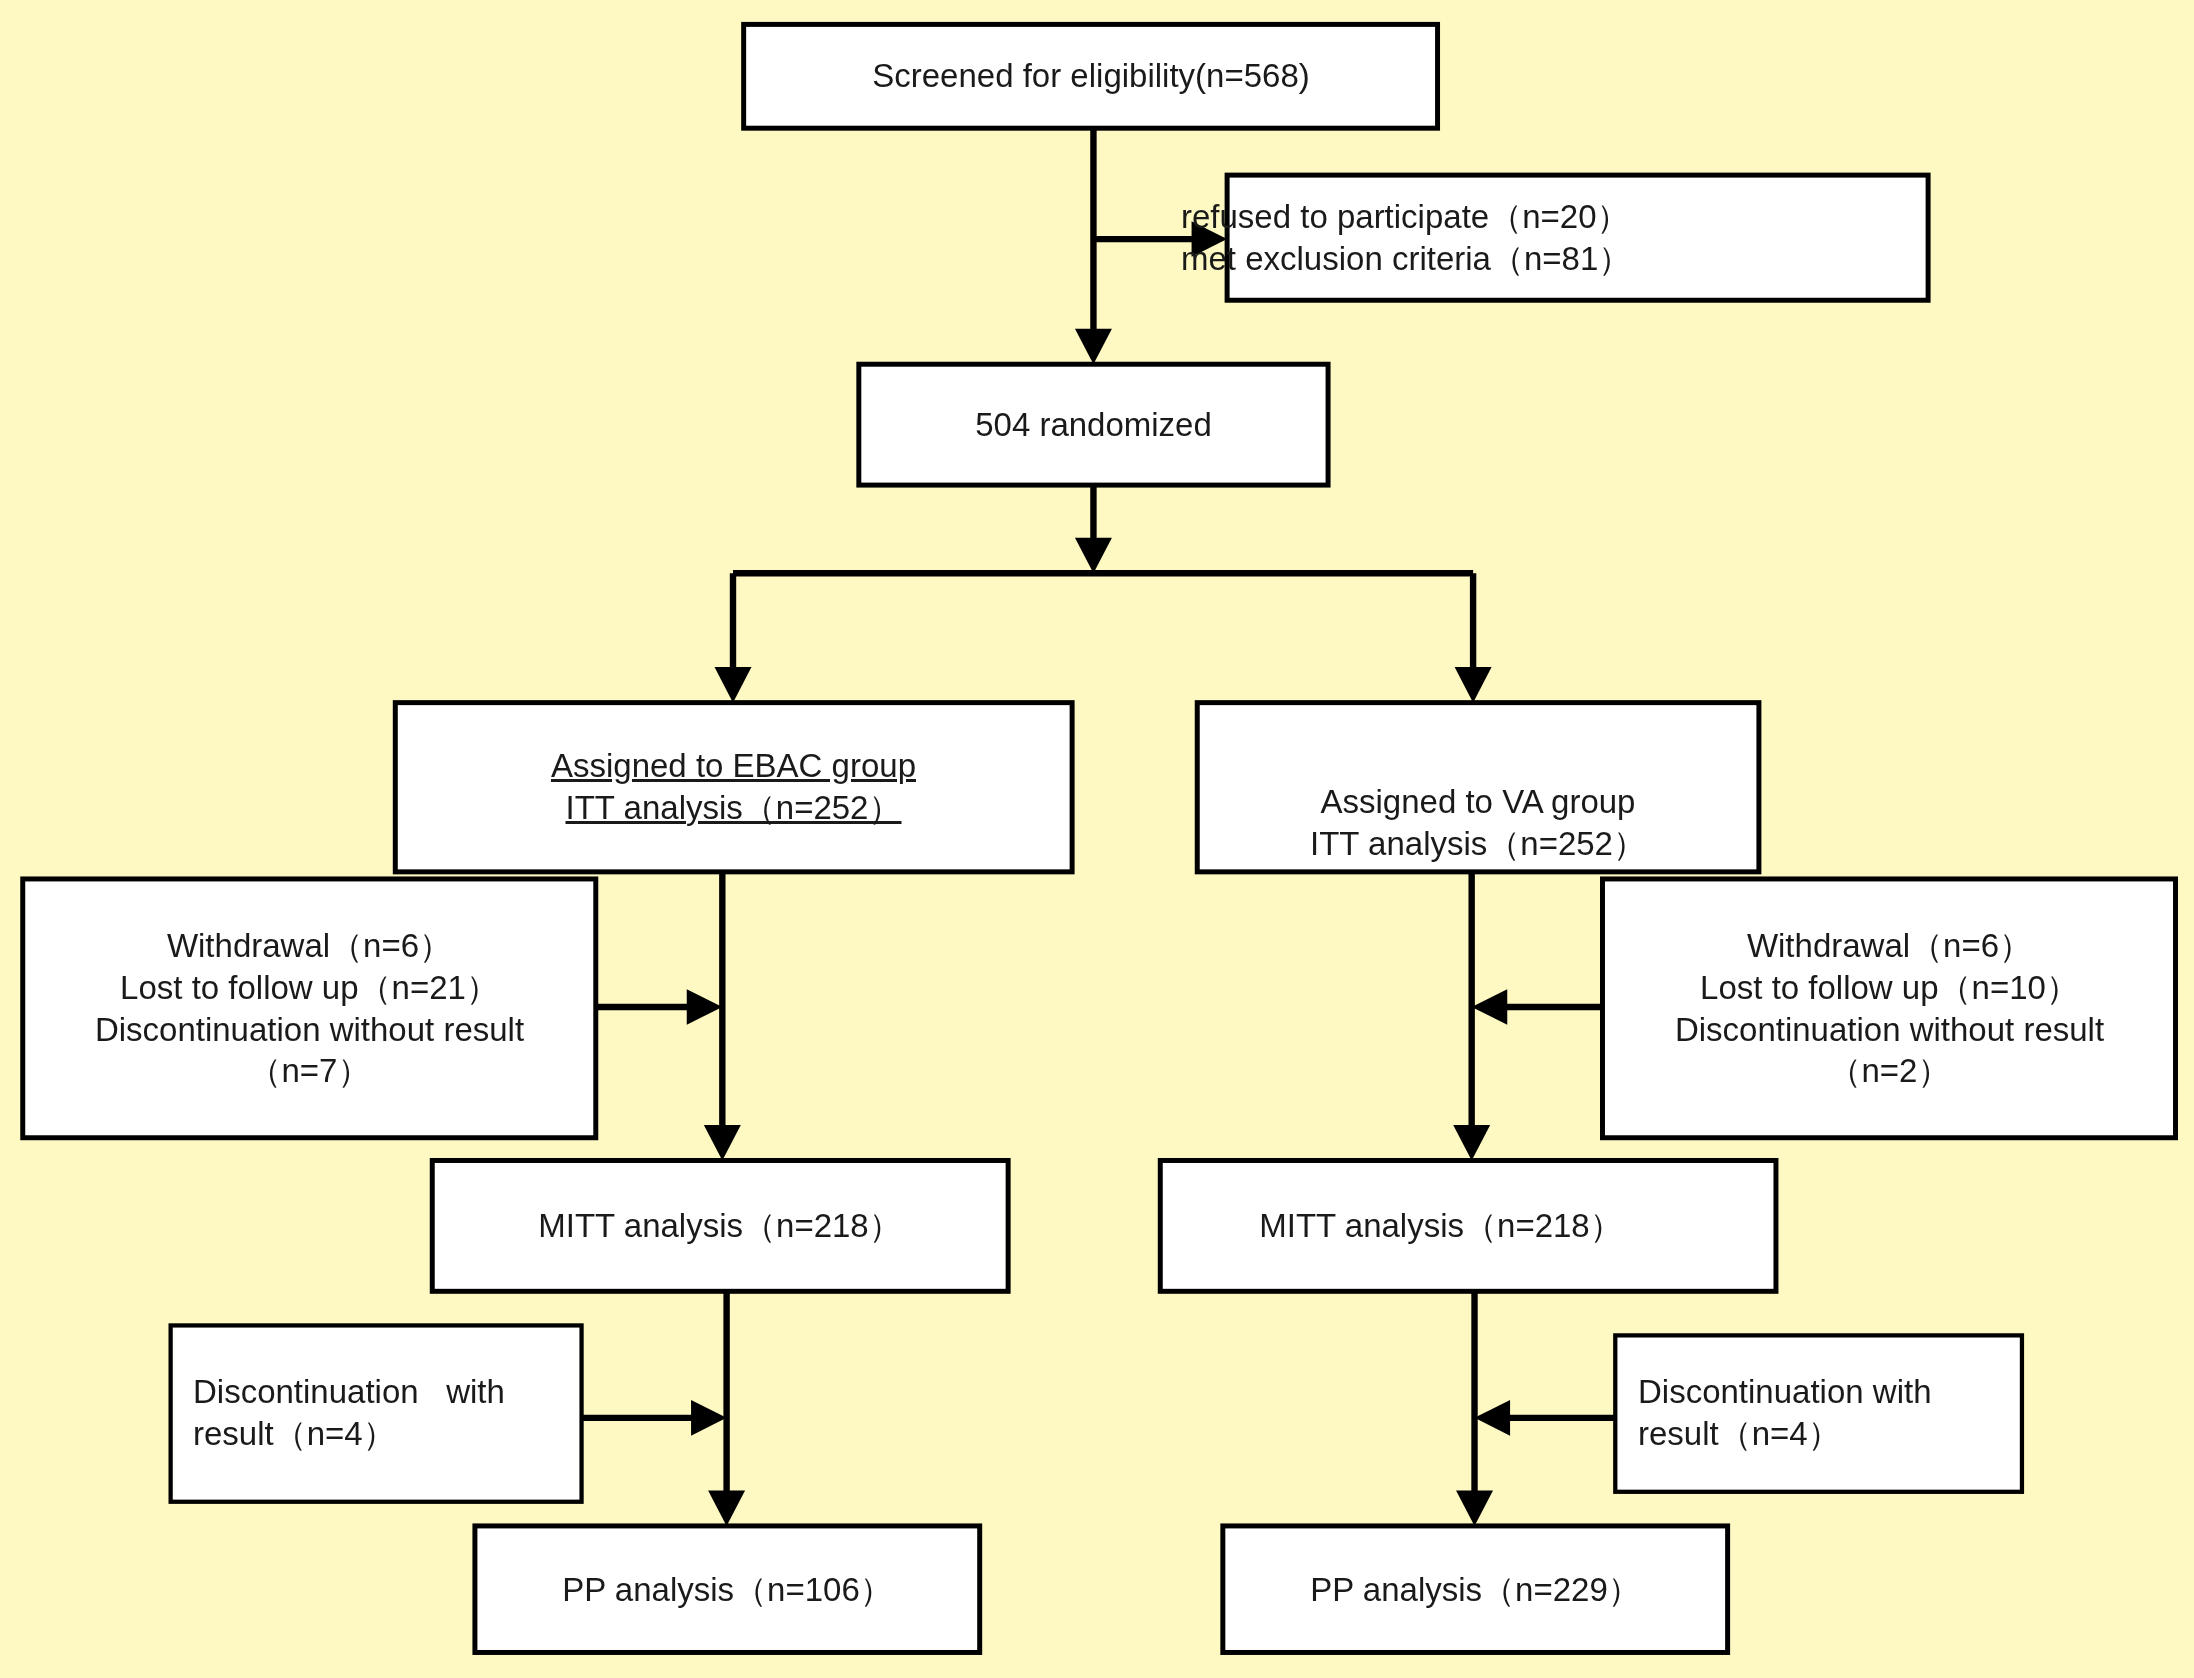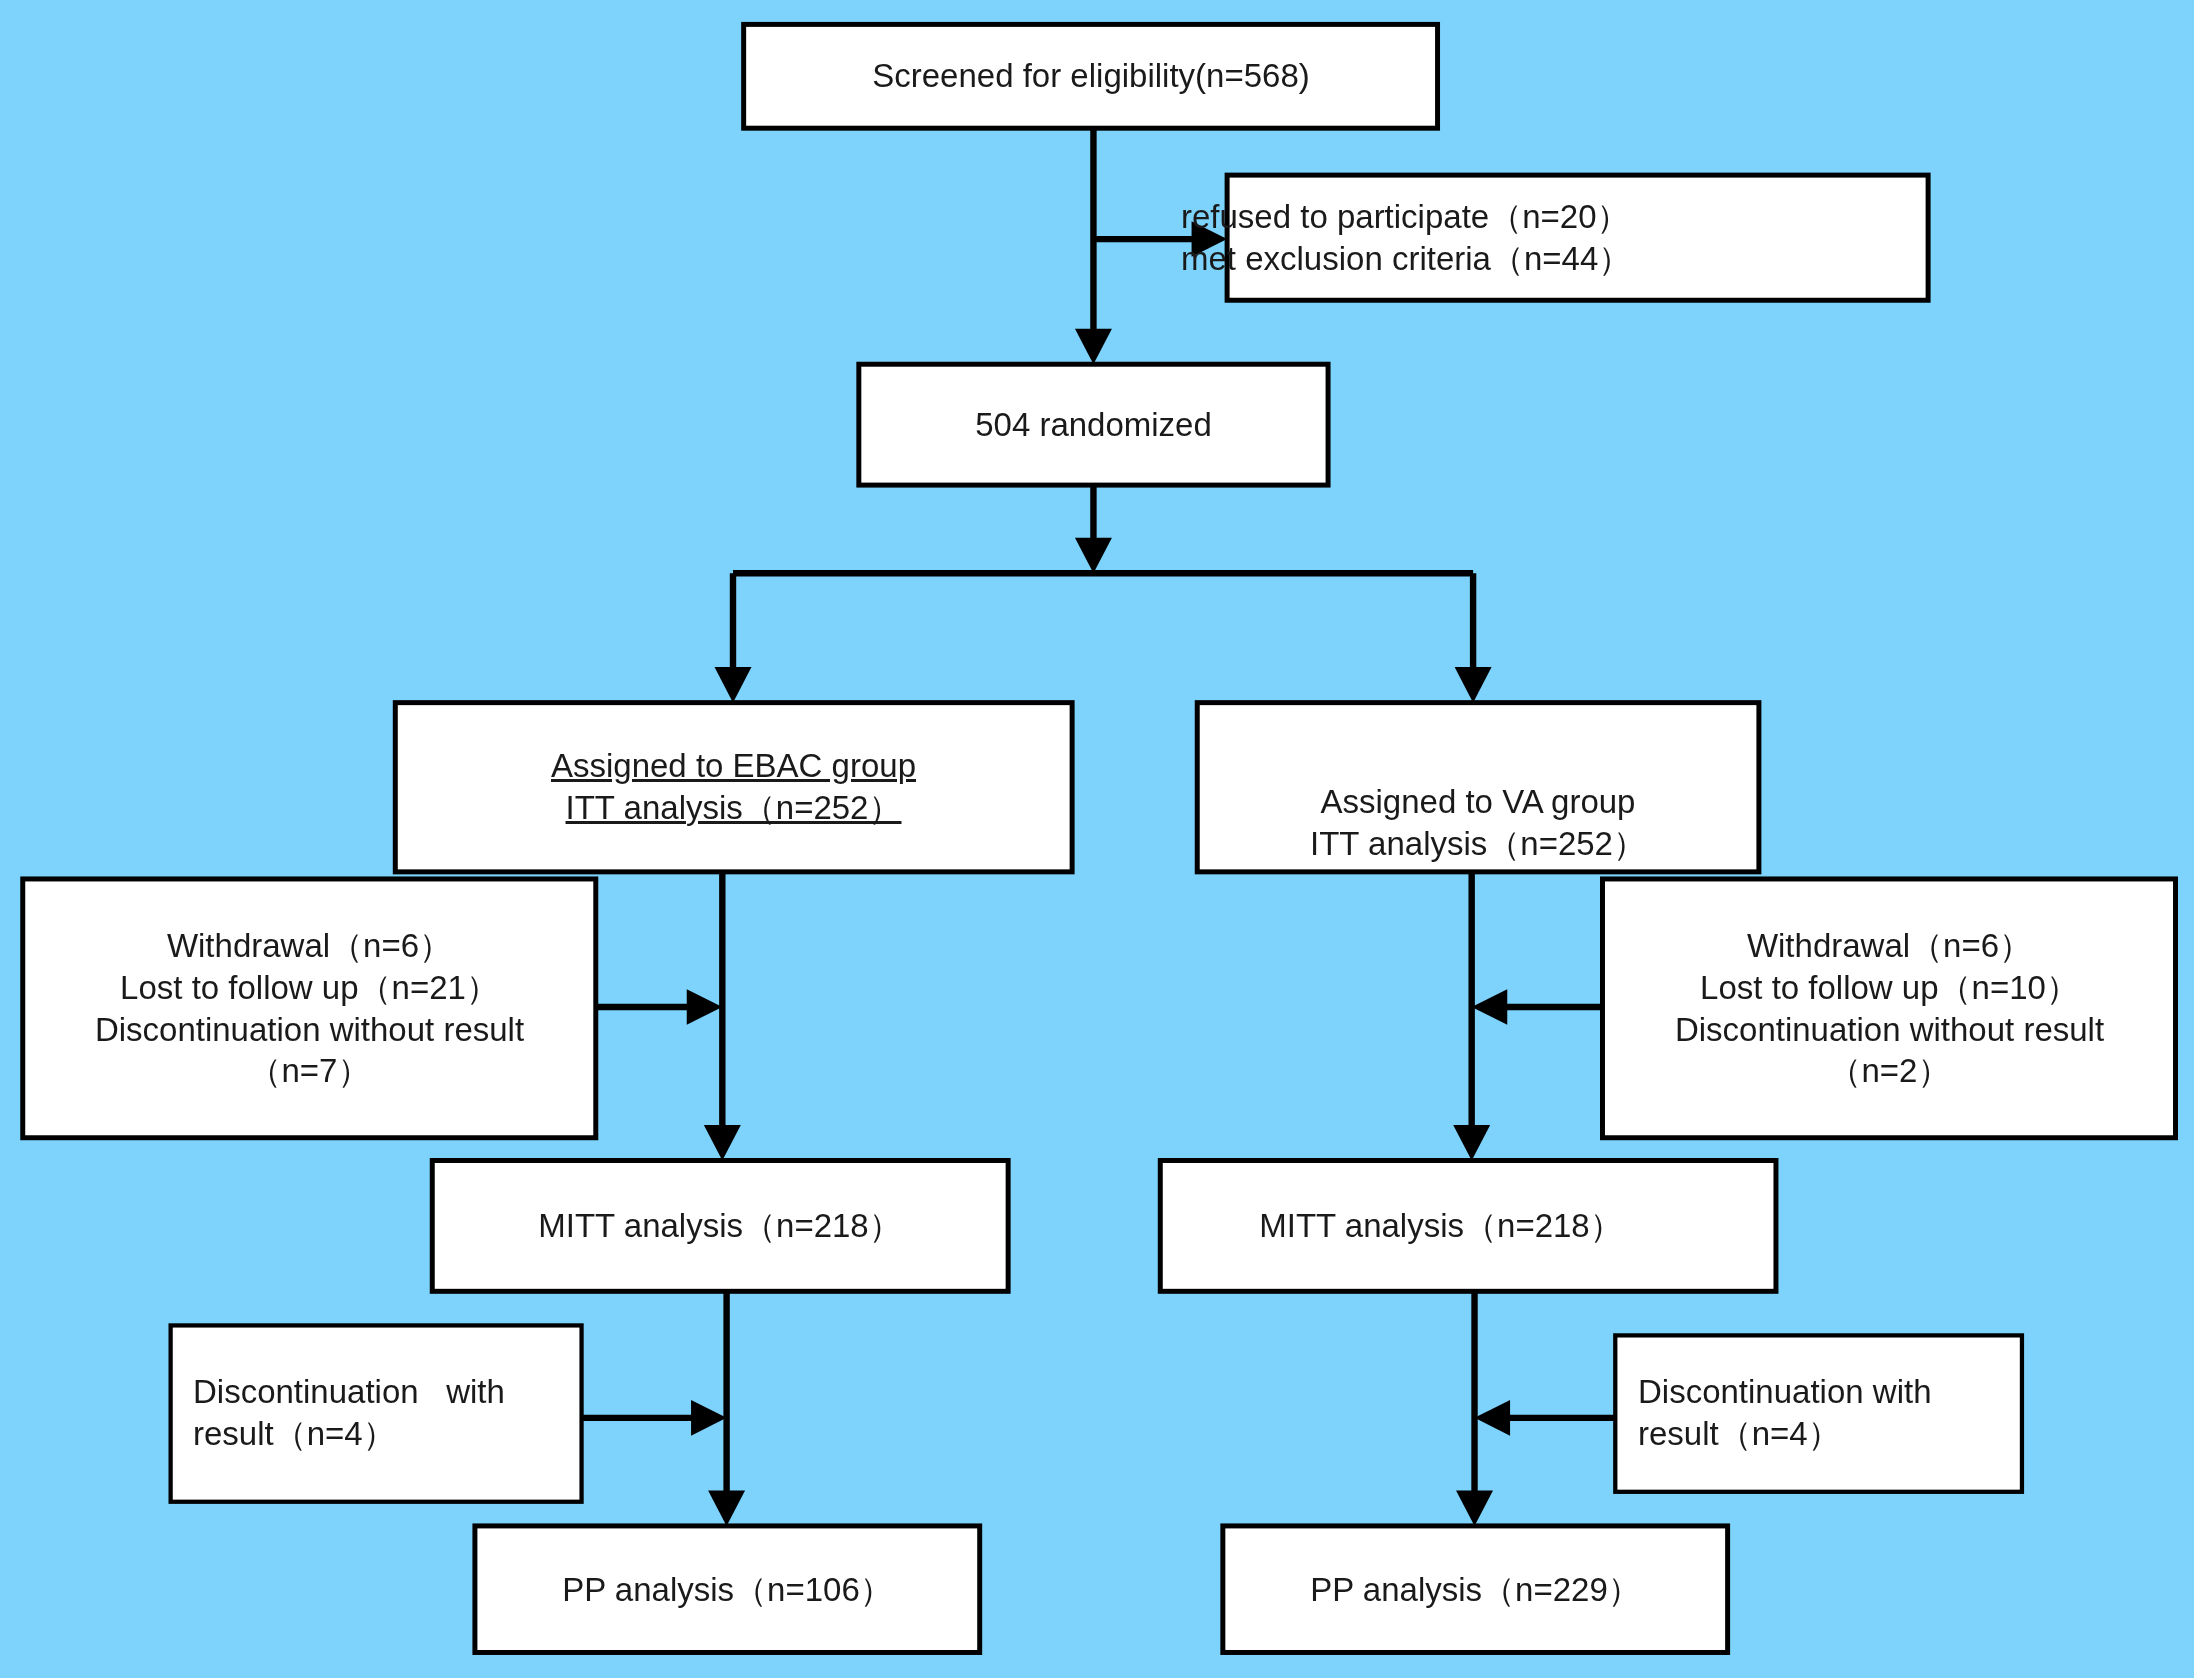--- a/index.html
+++ b/index.html
@@ -7,21 +7,21 @@
     padding: 0;
     background: #ffffff;
   }
   body {
     font-family: "Liberation Sans", sans-serif;
   }
   #flow-root {
     position: relative;
     width: 2194px;
     height: 1679px;
-    background: #7dd3fc;
+    background: #fef9c3;
     overflow: hidden;
   }
   svg.flow-svg {
     position: absolute;
     top: 0;
     left: 0;
     width: 2194px;
     height: 1679px;
     display: block;
   }
@@ -122,21 +122,21 @@
     <polygon class="arrow-head" points="2074,1994 2124,1969 2124,2019"></polygon>
 
   </svg>
 
   <div class="node-label center" style="left:744px; top:24px; width:694px; height:104px;">
     <span class="lbl-line">Screened for eligibility(n=568)</span>
   </div>
 
   <div class="node-label left" style="left:1181px; top:175px; width:668px; height:125px;">
     <span class="lbl-line">refused to participate（n=20）</span>
-    <span class="lbl-line">met exclusion criteria（n=44）</span>
+    <span class="lbl-line">met exclusion criteria（n=81）</span>
   </div>
 
   <div class="node-label center" style="left:859px; top:364px; width:469px; height:121px;">
     <span class="lbl-line">504 randomized</span>
   </div>
 
   <div class="node-label center" style="left:395px; top:702px; width:677px; height:169px;text-decoration:underline;">
     <span class="lbl-line">Assigned to EBAC group</span>
     <span class="lbl-line">ITT analysis（n=252）</span>
   </div>

